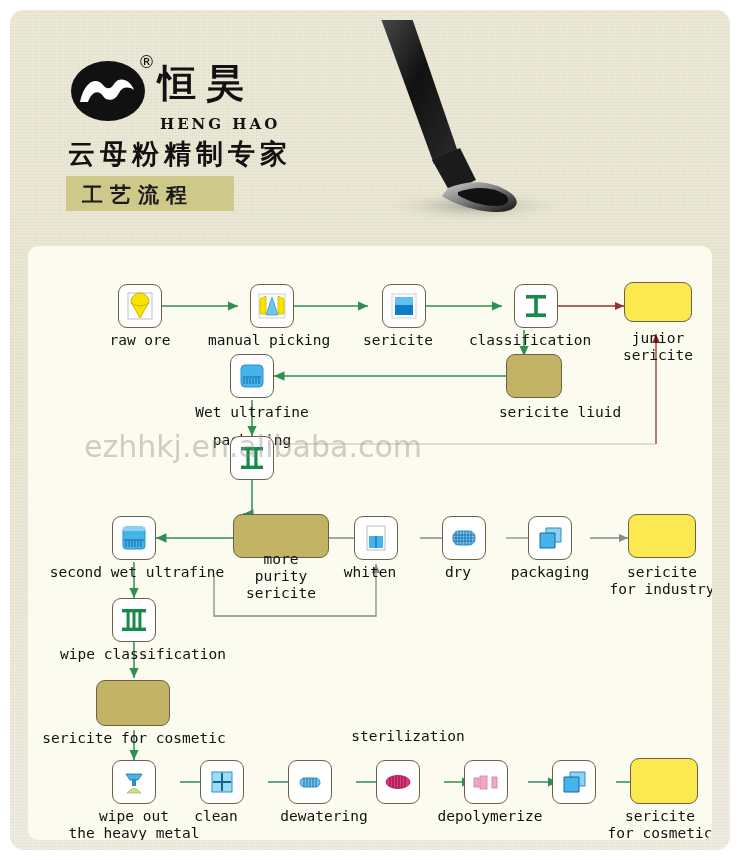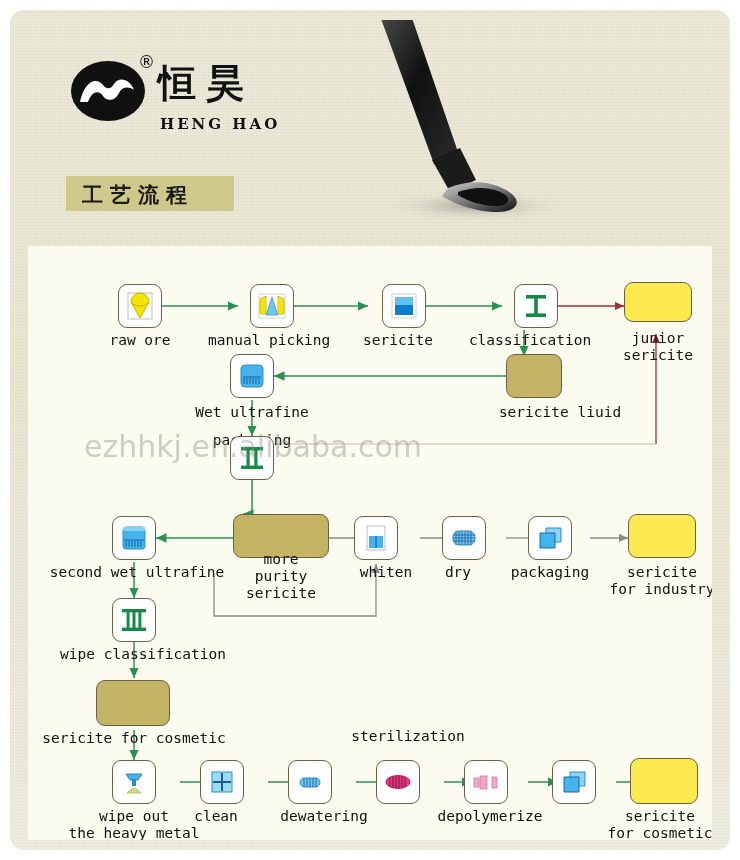--- a/index.html
+++ b/index.html
@@ -69,21 +69,21 @@
     font-size: 21px; font-weight: 700; color: #1a1a1a; letter-spacing: 7px;
     white-space: nowrap;
   }
   .brush { position: absolute; left: 252px; top: 10px; width: 330px; height: 215px; }
 
   
   #canvas {
     position: absolute; left: 18px; top: 236px;
     width: 684px; height: 594px;
     background: #fbfbef;
-    border-radius: 1px;
+    border-radius: 10px;
     overflow: hidden;
   }
   #wires { position: absolute; left: 0; top: 0; width: 684px; height: 594px; }
 
   .node {
     position: absolute;
     display: flex; align-items: center; justify-content: center;
   }
   .node.icon-node {
     width: 44px; height: 44px;
@@ -128,20 +128,21 @@
     <div id="header">
 
       <svg class="logo-mark" viewBox="0 0 76 62">
         <ellipse cx="38" cy="31" rx="37" ry="30" fill="#111"></ellipse>
         <path d="M10 42 C14 22 26 16 33 25 C37 30 41 29 44 24 C49 16 60 19 64 30
                  C58 26 52 27 49 33 C45 41 37 42 33 36 C29 30 22 31 18 42 Z" fill="#fff"></path>
       </svg>
       <div class="logo-reg">®</div>
       <div class="logo-cn">恒昊</div>
       <div class="logo-en">HENG  HAO</div>
+      <div class="logo-tag">云母粉精制专家</div>
 
       <div class="title-chip">
         <span>工艺流程</span>
       </div>
 
       <svg class="brush" viewBox="0 0 330 215">
         <defs>
           <linearGradient id="hg" x1="0" y1="0" x2="1" y2="1">
             <stop offset="0%" stop-color="#4a4a4a"></stop>
             <stop offset="45%" stop-color="#111"></stop>
@@ -323,21 +324,21 @@
 purity
 sericite</div>
 
       <div class="node icon-node" style="left:326px; top:270px;">
         <svg width="32" height="32" viewBox="0 0 32 32">
           <rect x="7" y="4" width="18" height="24" fill="#fff" stroke="#bdbdbd" stroke-width="1"></rect>
           <rect x="9" y="14" width="14" height="12" fill="#45b4ea"></rect>
           <path d="M16 14 L16 26" stroke="#1769a8" stroke-width="1.2"></path>
         </svg>
       </div>
-      <div class="lbl" style="left:320px; top:318px; width:76px;">whiten</div>
+      <div class="lbl" style="left:304px; top:318px; width:76px;">whiten</div>
 
       <div class="node icon-node" style="left:414px; top:270px;">
         <svg width="32" height="32" viewBox="0 0 32 32">
           <rect x="5" y="9" width="22" height="14" rx="6" fill="#7ec9ec" stroke="#2a8fc4" stroke-width="1"></rect>
           <g stroke="#1769a8" stroke-width="0.9">
             <path d="M8 9 L8 23"></path>
               <path d="M11 9 L11 23"></path>
               <path d="M14 9 L14 23"></path>
             <path d="M17 9 L17 23"></path>
               <path d="M20 9 L20 23"></path>

